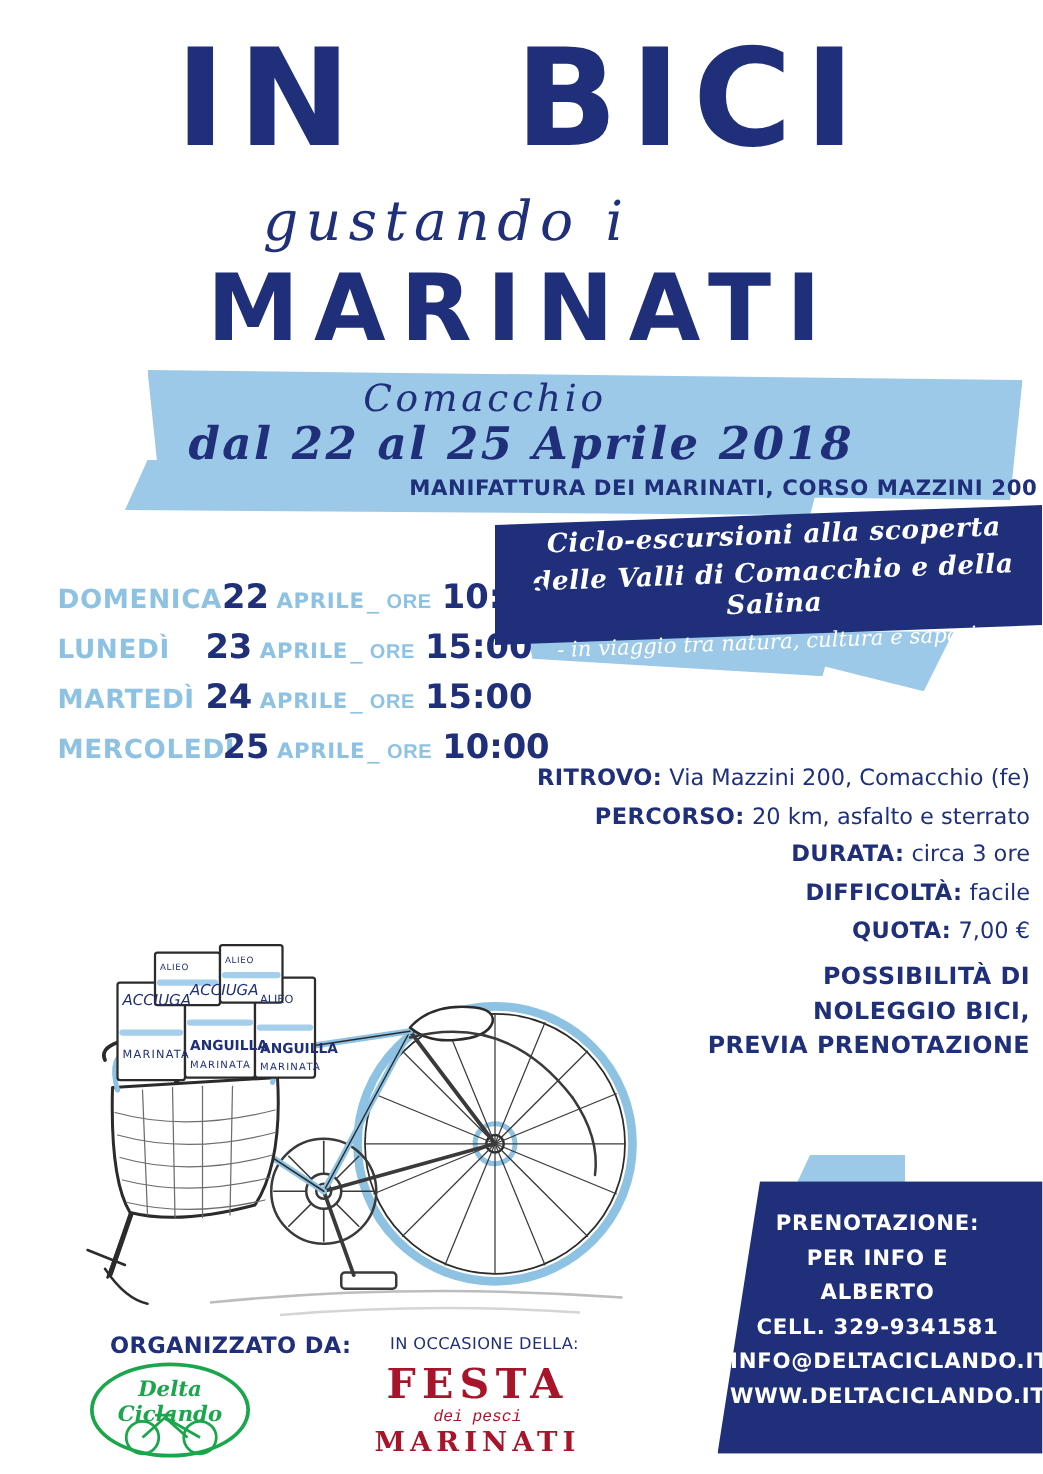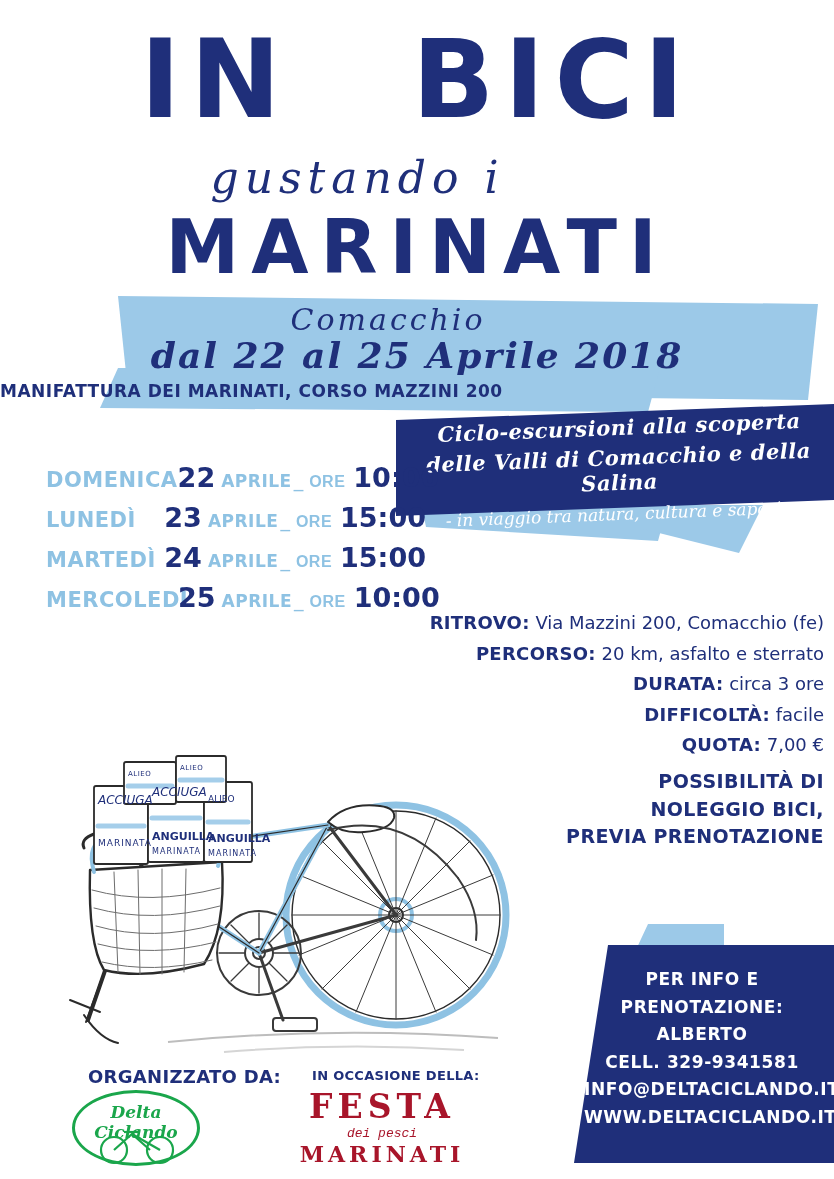--- a/index.html
+++ b/index.html
@@ -108,21 +108,21 @@
     font-size: 36px;
     letter-spacing: 2px;
     color: #1f2f7a;
     z-index: 3;
   }
   .venue {
     position: absolute;
     top: 381px;
     left: 0;
     width: 830px;
-    text-align: left;
+    text-align: right;
     font-family: "DejaVu Sans", sans-serif;
     font-weight: bold;
     font-size: 17px;
     letter-spacing: 0.5px;
     color: #1f2f7a;
     z-index: 3;
   }
 
   
   .ribbon-dark {
@@ -331,21 +331,21 @@
     font-size: 18px;
     color: #1f2f7a;
     letter-spacing: 0.3px;
     z-index: 5;
   }
   .occasion-label {
     position: absolute;
     top: 1068px;
     left: 312px;
     font-family: "DejaVu Sans", sans-serif;
-    font-weight: bold;
+    font-weight: normal;
     font-size: 13px;
     color: #1f2f7a;
     letter-spacing: 0.3px;
     z-index: 5;
   }
   .delta-logo {
     position: absolute;
     top: 1090px;
     left: 72px;
     width: 132px;
@@ -505,22 +505,22 @@
 
   <div class="rental">
     <div>POSSIBILITÀ DI</div>
     <div>NOLEGGIO BICI,</div>
     <div>PREVIA PRENOTAZIONE</div>
   </div>
 
   <div class="contact-accent"></div>
   <div class="contact-panel"></div>
   <div class="contact-text">
+    <div>PRENOTAZIONE:</div>
     <div>PER INFO E</div>
-    <div>PRENOTAZIONE:</div>
     <div>ALBERTO</div>
     <div>CELL. 329-9341581</div>
     <div>INFO@DELTACICLANDO.IT</div>
     <div>WWW.DELTACICLANDO.IT</div>
   </div>
 
   <div class="bike">
     <svg width="520" height="470" viewBox="0 0 520 470" xmlns="http://www.w3.org/2000/svg">
       <g fill="none" stroke="#2b2b2b" stroke-width="2.2" stroke-linecap="round" stroke-linejoin="round">
 

